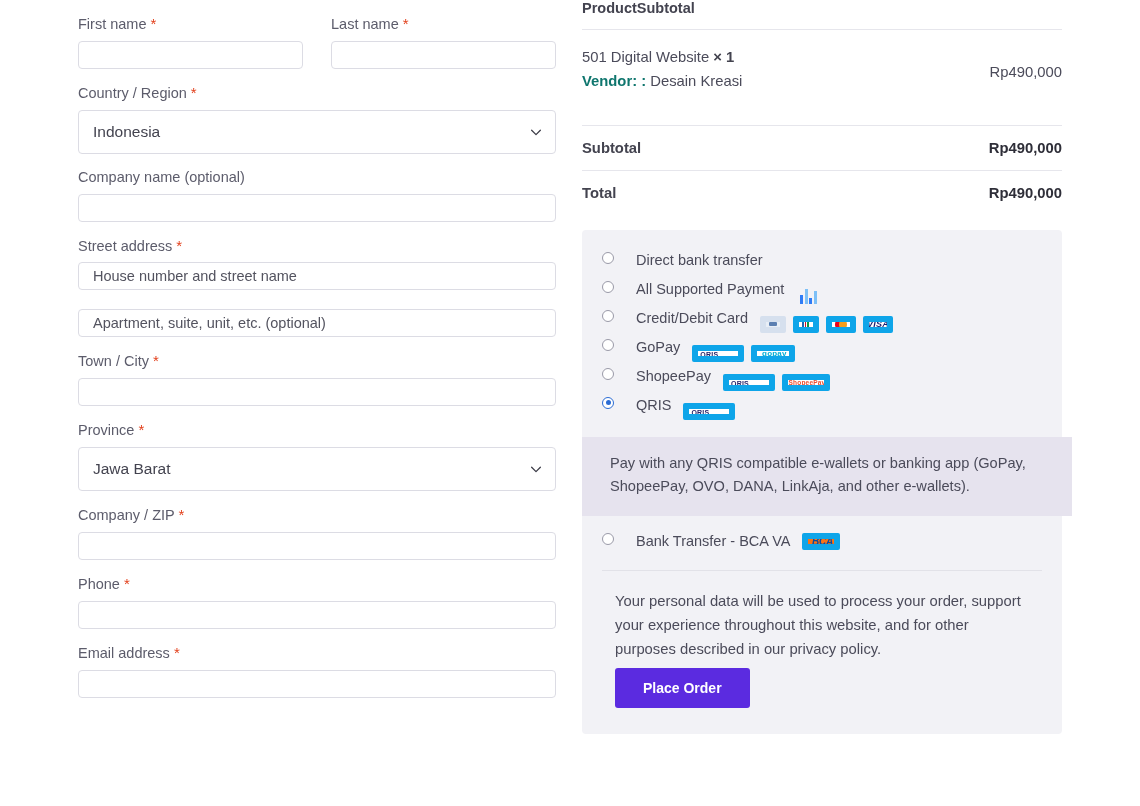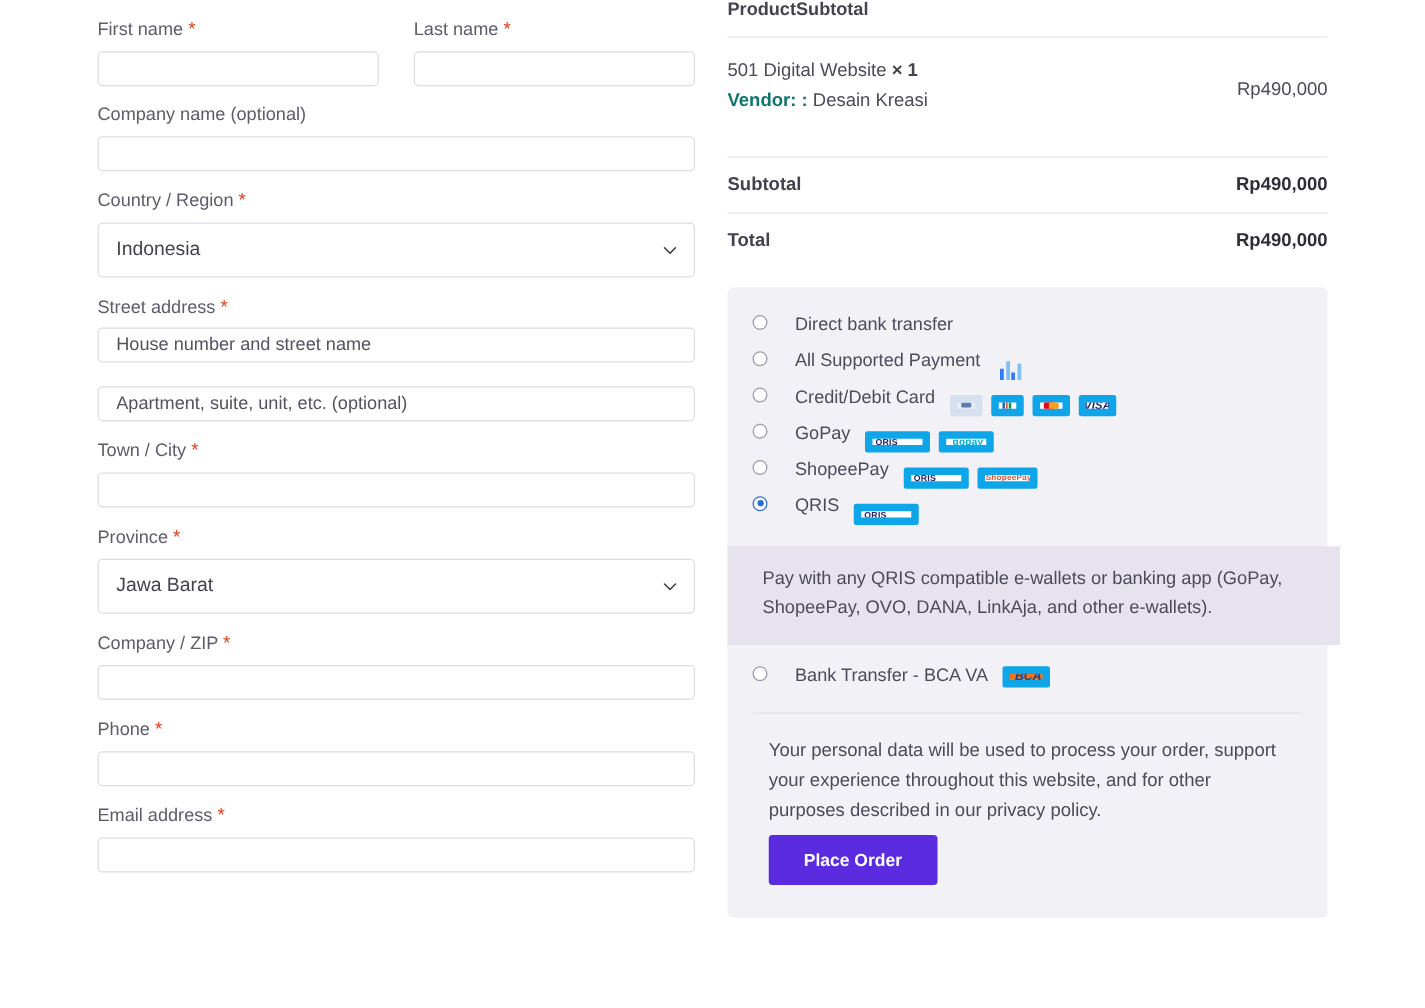--- a/index.html
+++ b/index.html
@@ -250,34 +250,34 @@
         <label class="label"><span>First name</span> <span class="req">*</span></label>
         <input class="inp" type="text" value="" placeholder="" style="">
       </div>
       <div class="field half">
         <label class="label"><span>Last name</span> <span class="req">*</span></label>
         <input class="inp" type="text" value="" placeholder="" style="">
       </div>
     </div>
 
     <div class="field full">
-      <label class="label">Company name (optional)</label>
-      <input class="inp" type="text" value="" placeholder="" style="">
-    </div>
-
-    <div class="field full">
       <label class="label"><span>Country / Region</span> <span class="req">*</span></label>
       <div class="select-box">
         <span>Indonesia</span>
         <span class="chev">
           <svg viewBox="0 0 16 16" width="14" height="14">
               <path d="M3 6l5 5 5-5" fill="none" stroke="currentColor" stroke-width="1.4" stroke-linecap="round" stroke-linejoin="round"></path>
             </svg>
         </span>
       </div>
+    </div>
+
+    <div class="field full">
+      <label class="label">Company name (optional)</label>
+      <input class="inp" type="text" value="" placeholder="" style="">
     </div>
 
     <div class="field full">
       <label class="label"><span>Street address</span> <span class="req">*</span></label>
       <input class="inp" type="text" value="" placeholder="House number and street name" style="">
       <div class="addr2">
         <input class="inp" type="text" value="" placeholder="Apartment, suite, unit, etc. (optional)" style="">
       </div>
     </div>
 

